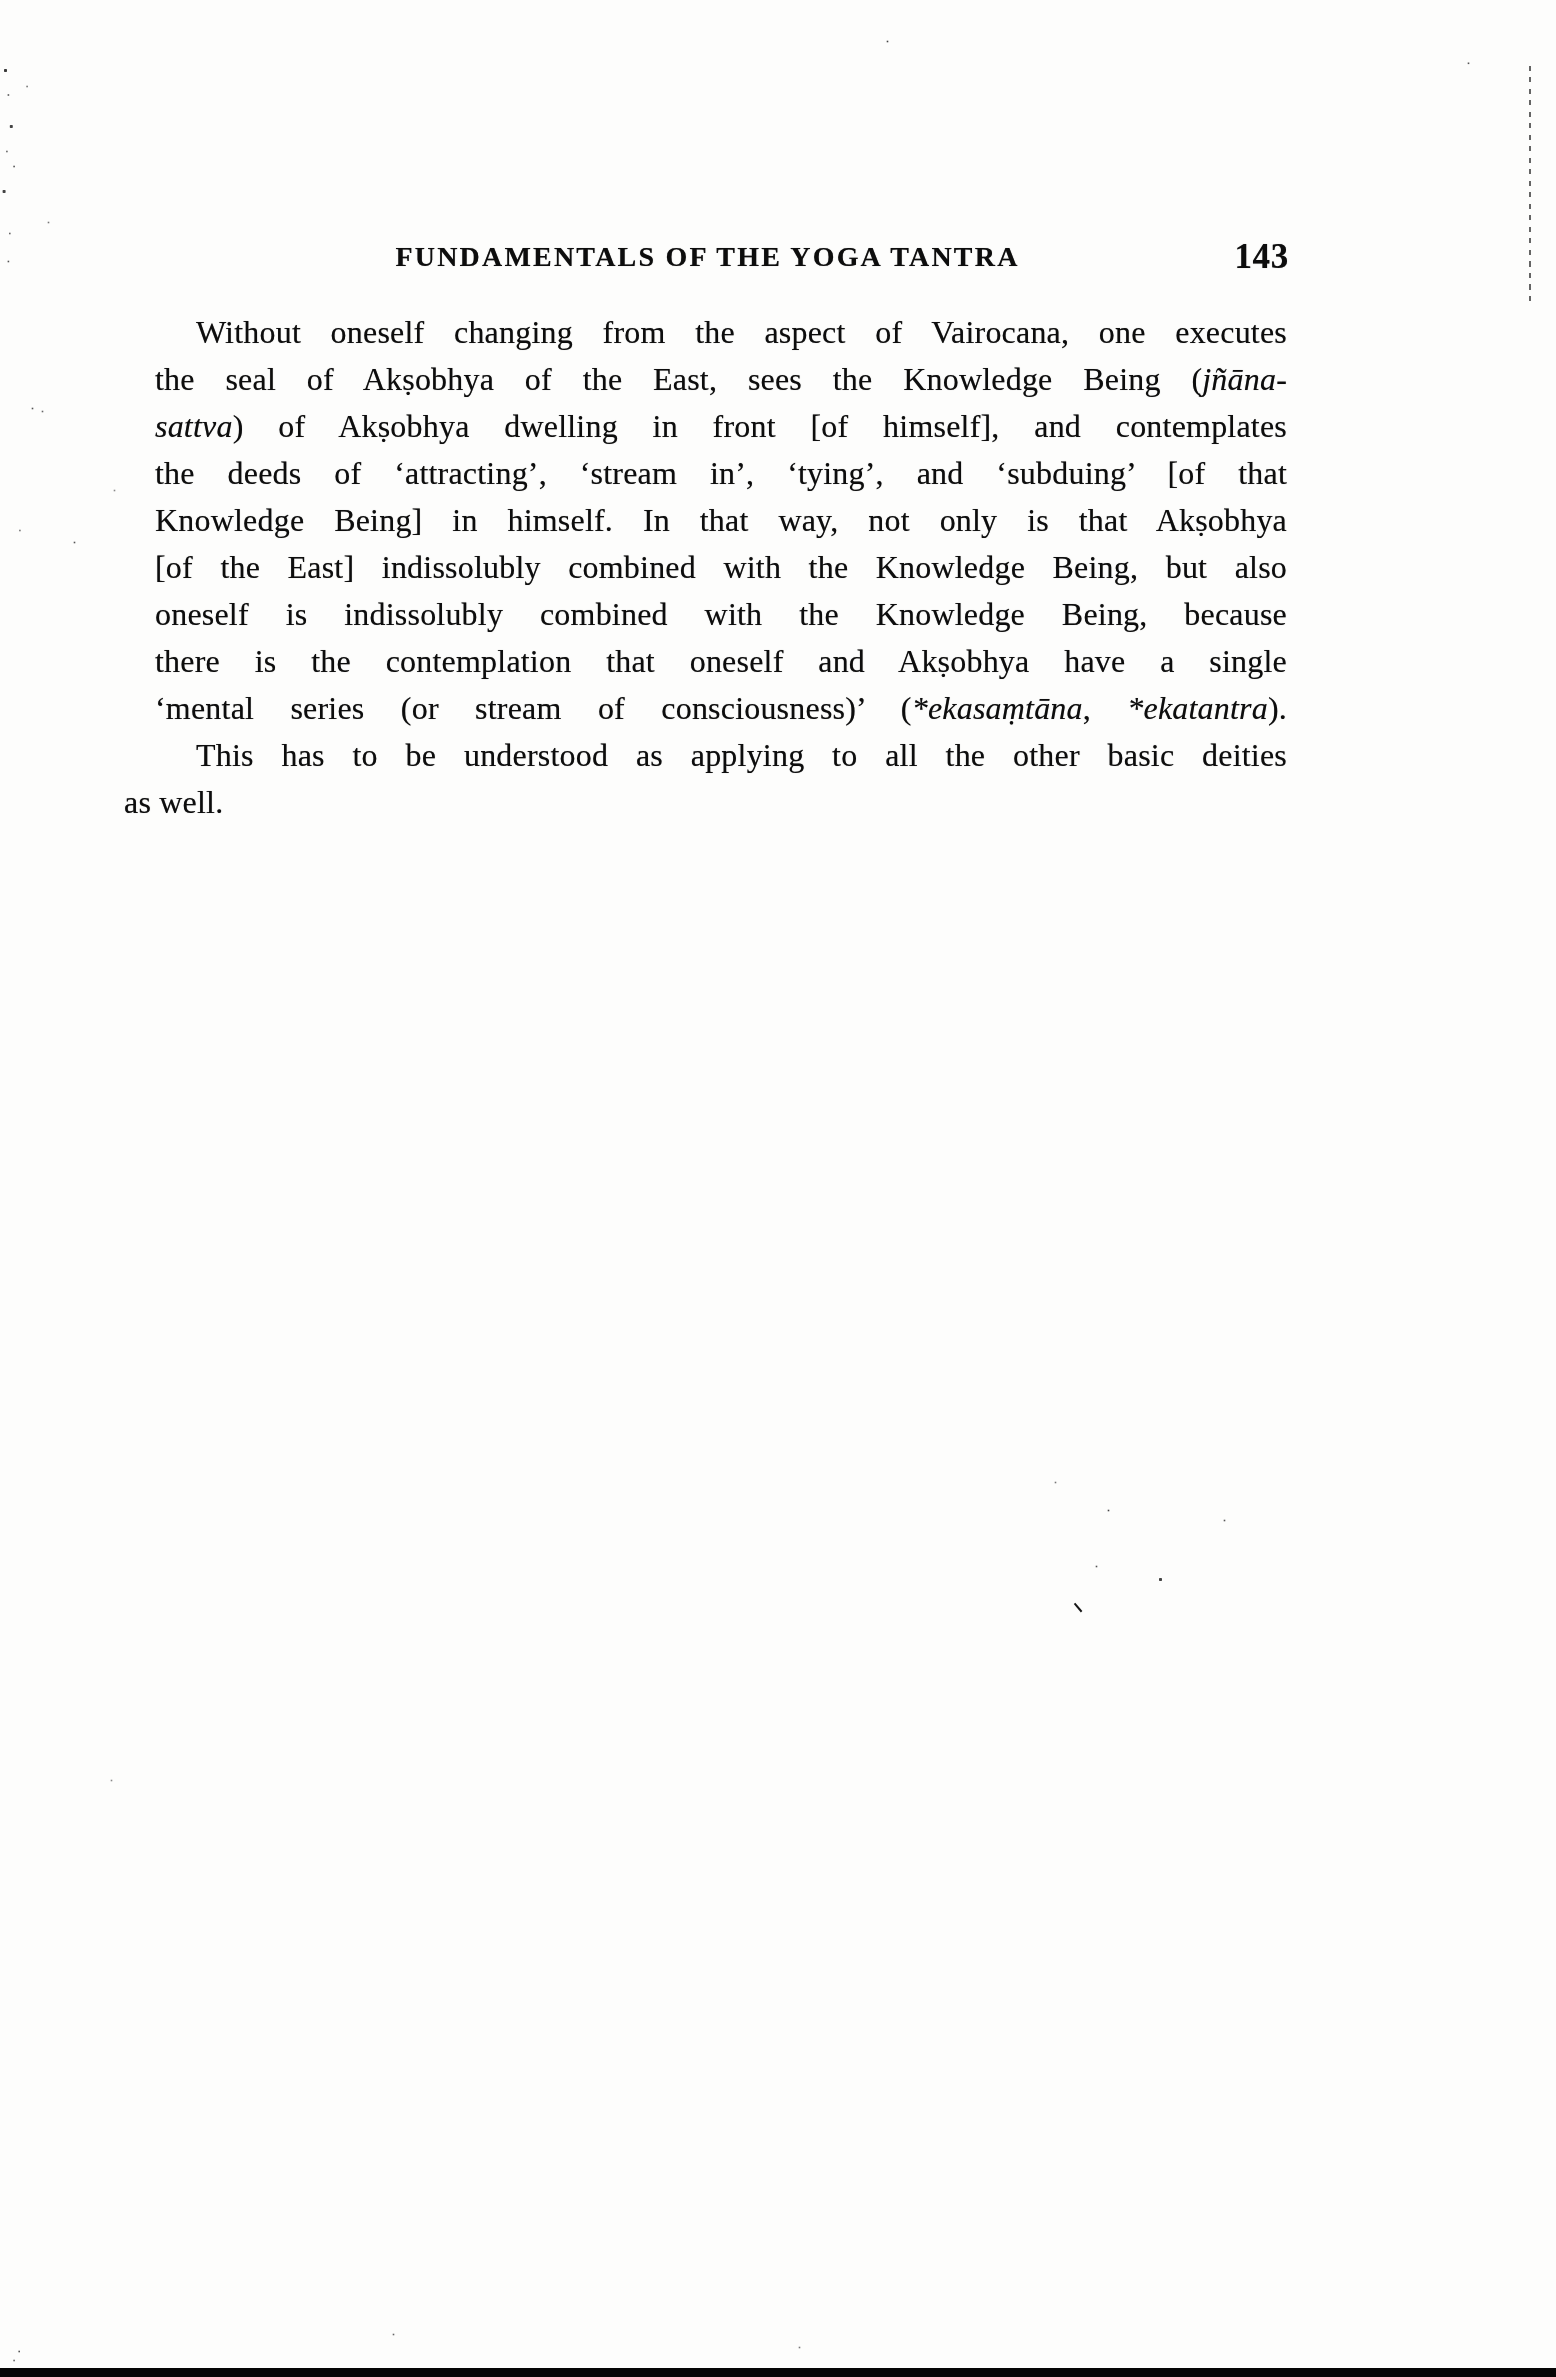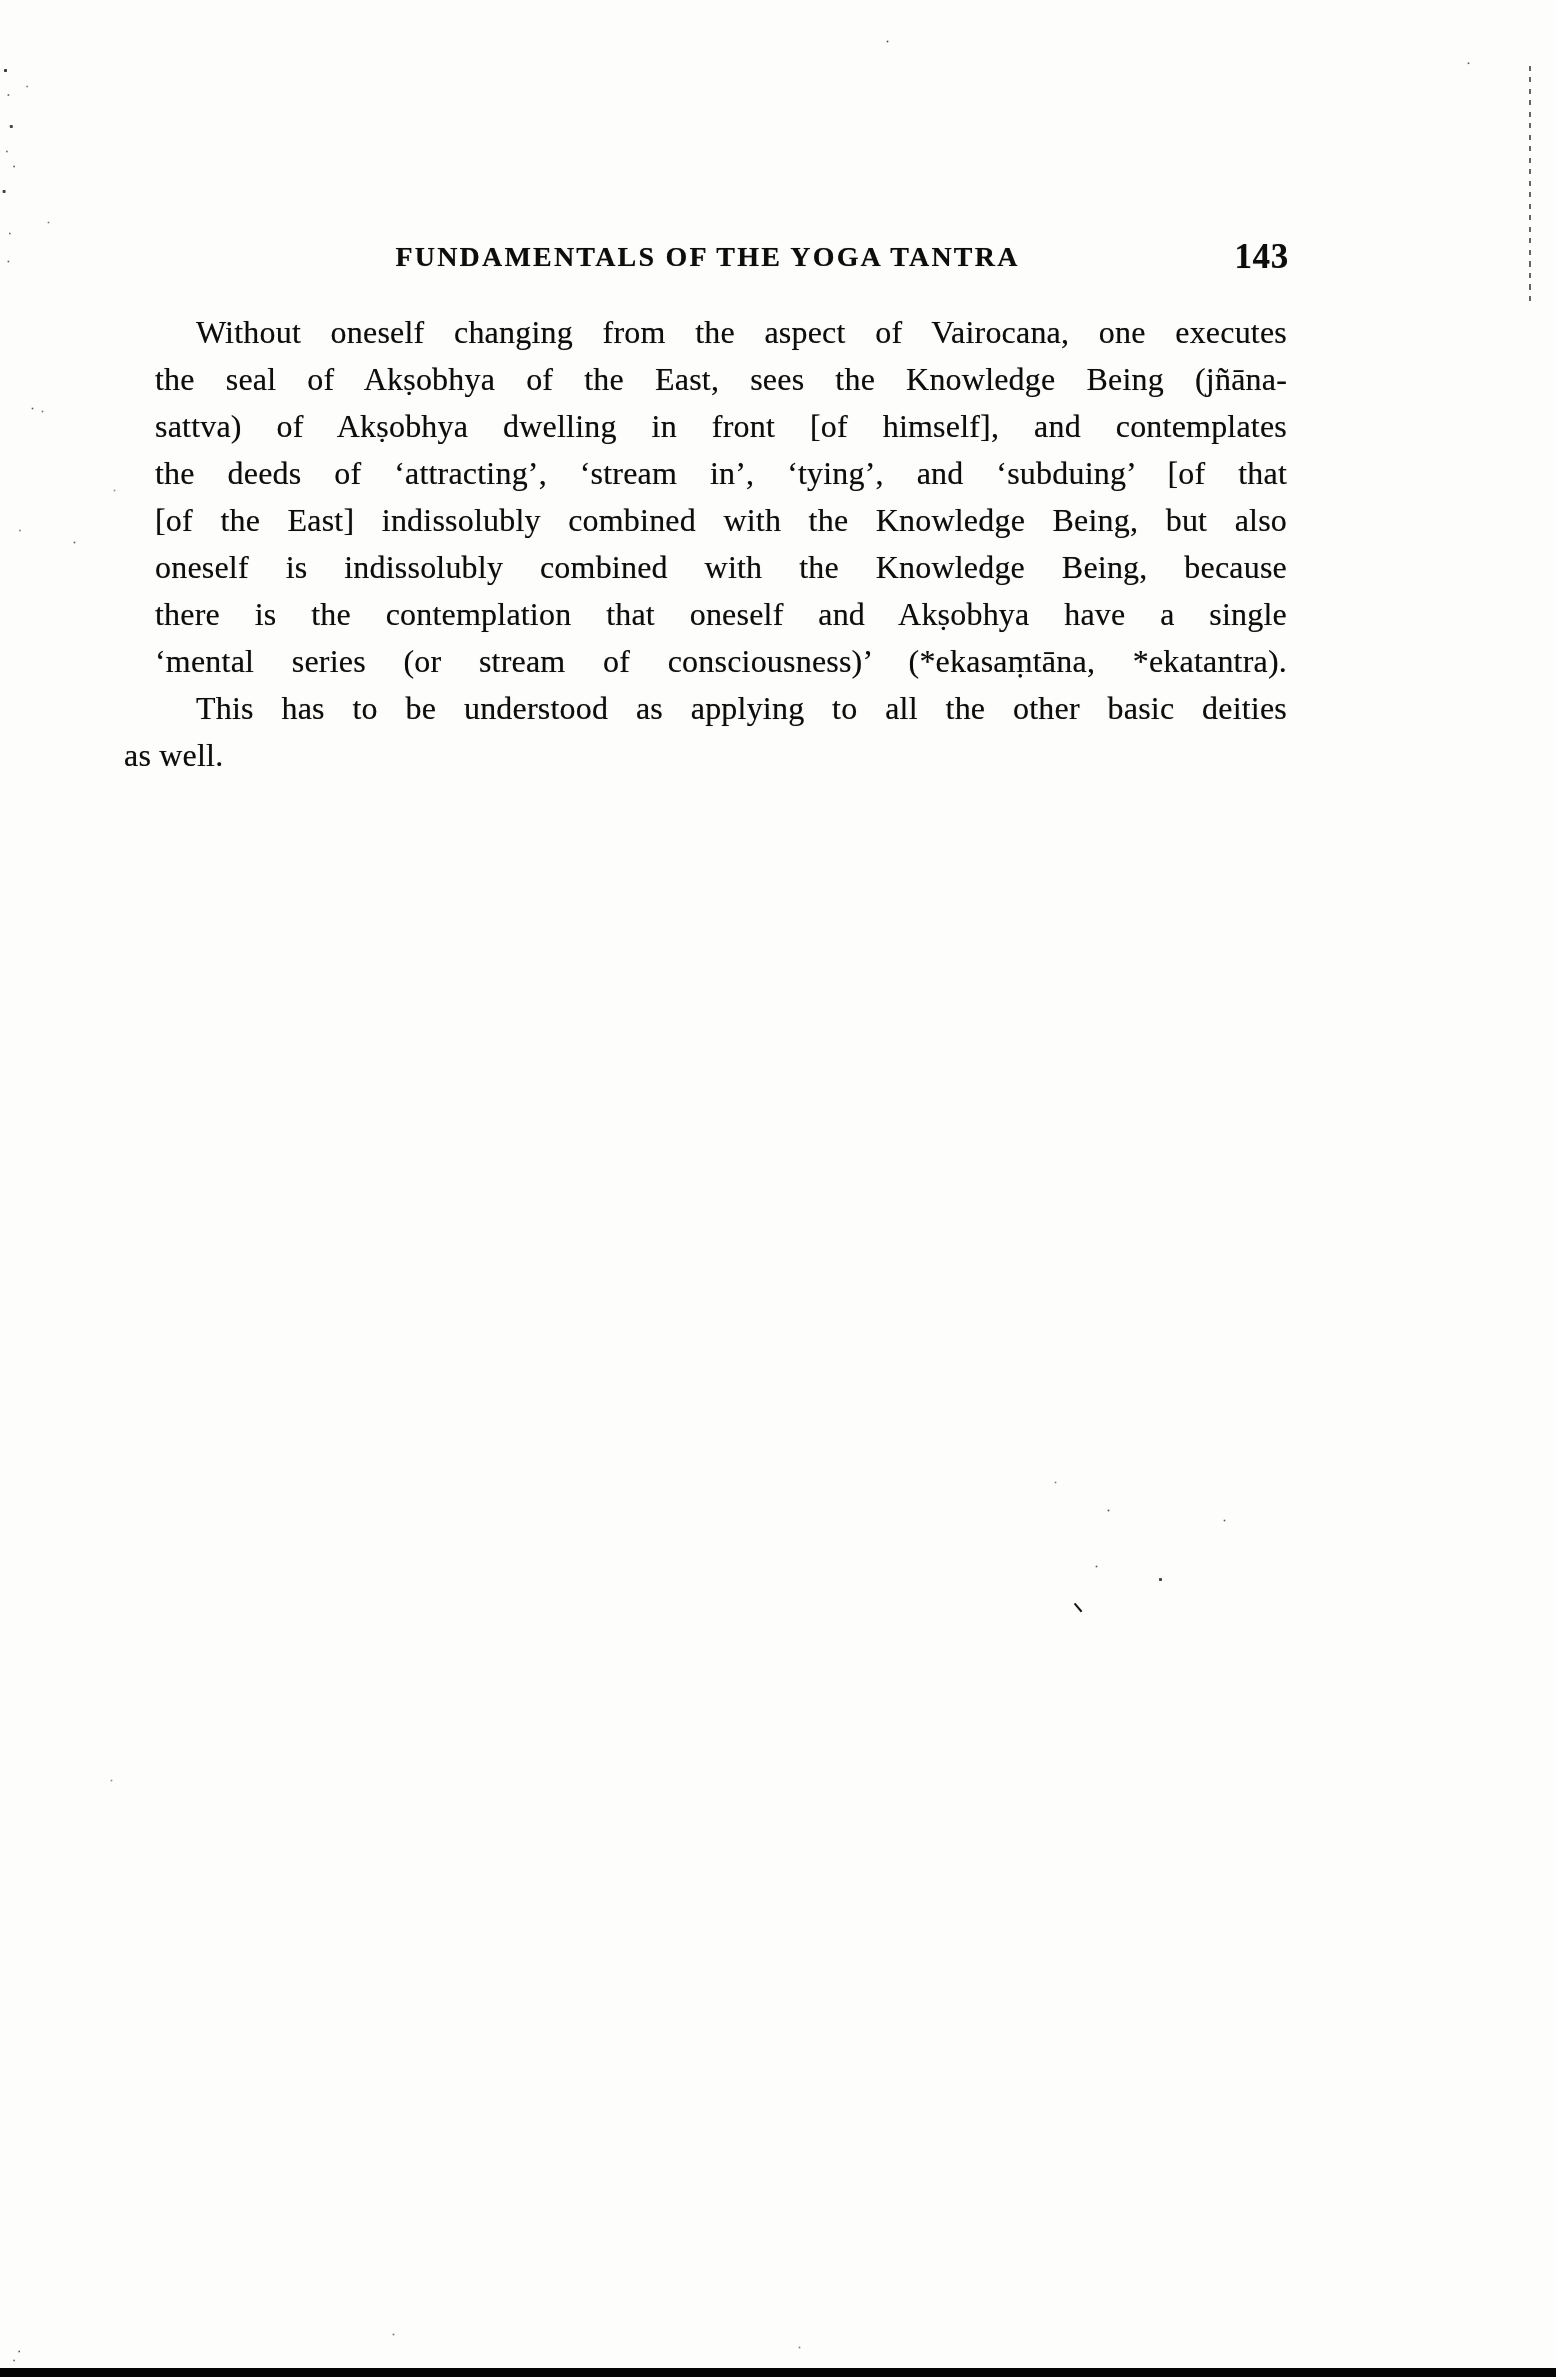--- a/index.html
+++ b/index.html
@@ -66,20 +66,21 @@
   }
   .line.justify {
     text-align: justify;
     text-align-last: justify;
     margin-left: 31px;
   }
   .line.indent {
     text-indent: 41px;
   }
   .it {
+    font-style: italic;
   }
 
   
   .artifact { position: absolute; pointer-events: none; }
   .speck {
     width: 2.9px; height: 2.9px;
     background: #3a3a3a;
     border-radius: 0.7px;
     
     box-shadow:
@@ -142,20 +143,21 @@
   <div class="running-head">
     <div class="running-title">FUNDAMENTALS OF THE YOGA TANTRA</div>
     <div class="page-number">143</div>
   </div>
 
   <div class="text-block">
       <div class="line justify indent"><span>Without oneself changing from the aspect of Vairocana, one executes</span></div>
       <div class="line justify"><span>the seal of Akṣobhya of the East, sees the Knowledge Being (</span><span class="it">jñāna-</span></div>
       <div class="line justify"><span class="it">sattva</span><span>) of Akṣobhya dwelling in front [of himself], and contemplates</span></div>
       <div class="line justify"><span>the deeds of ‘attracting’, ‘stream in’, ‘tying’, and ‘subduing’ [of that</span></div>
+      <div class="line justify"><span>Knowledge Being] in himself. In that way, not only is that Akṣobhya</span></div>
       <div class="line justify"><span>[of the East] indissolubly combined with the Knowledge Being, but also</span></div>
       <div class="line justify"><span>oneself is indissolubly combined with the Knowledge Being, because</span></div>
       <div class="line justify"><span>there is the contemplation that oneself and Akṣobhya have a single</span></div>
       <div class="line justify"><span>‘mental series (or stream of consciousness)’ (</span><span class="it">*ekasaṃtāna</span><span>, </span><span class="it">*ekatantra</span><span>).</span></div>
       <div class="line justify indent"><span>This has to be understood as applying to all the other basic deities</span></div>
       <div class="line"><span>as well.</span></div>
     </div>
 
   <div class="artifact speck" style="left:4.3px; top:69px;"></div>
   <div class="artifact dashed-line-right"></div>

